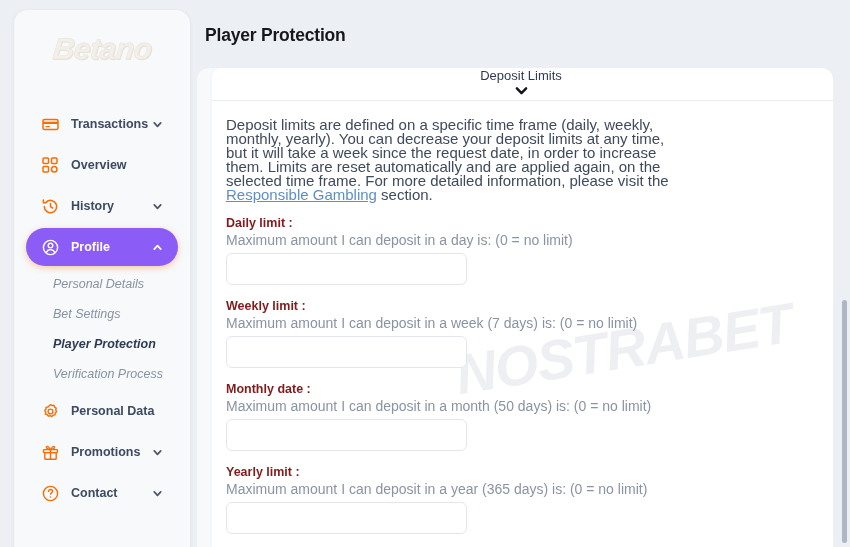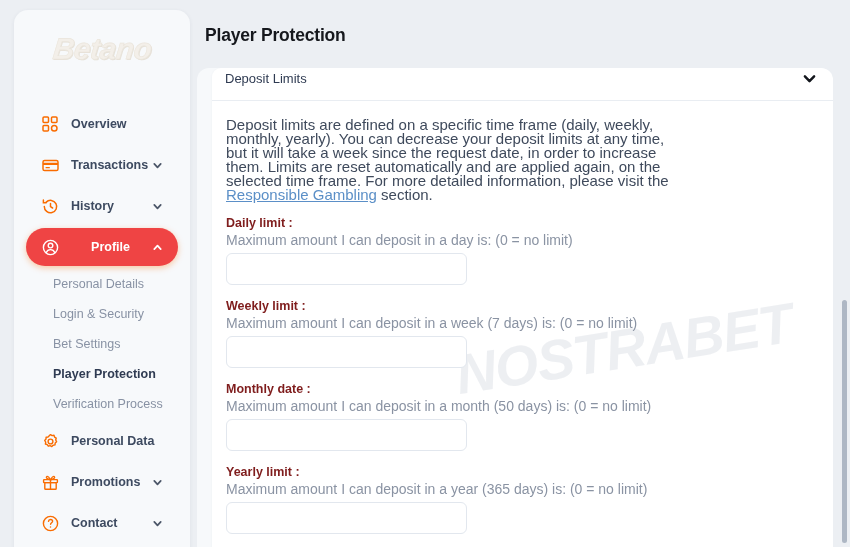--- a/index.html
+++ b/index.html
@@ -54,33 +54,33 @@
   }
   .nav-item .ico {
     width: 20px; height: 20px;
     margin-right: 11px;
     display: flex; align-items: center; justify-content: center;
     flex: 0 0 20px;
   }
   .nav-item .lbl { flex: 1 1 auto; white-space: nowrap; }
   .nav-item .chev { width: 14px; height: 14px; flex: 0 0 14px; display:flex;align-items:center;justify-content:center;}
   .nav-item.active {
-    background: #ef4444;
+    background: #8b5cf6;
     color: #ffffff;
     box-shadow: 0 2px 6px rgba(249,108,0,.35);
-    text-align: center;
   }
   .sub-item {
     display: block;
     margin: 0 12px;
     padding: 8px 14px 8px 27px;
     font-size: 12.5px;
     color: #8892a4;
     cursor: pointer;
     white-space: nowrap;
+    font-style: italic;
   }
   .sub-item.sel { color: #2f3b52; font-weight: bold; }
 
   
   #main {
     position: absolute;
     left: 190px; top: 0;
     right: 0; bottom: 0;
   }
   #page-title {
@@ -107,20 +107,21 @@
     background: #ffffff;
     border-radius: 9px 9px 0 0;
     box-shadow: 0 1px 3px rgba(40,55,80,.05);
   }
   .acc-head {
     height: 33px;
     display: flex; align-items: center;
     padding: 0 16px 12px 13px;
     border-bottom: 1px solid #e9edf2;
     cursor: pointer;
+    flex-direction: column;
   }
   .acc-title { flex: 1 1 auto; font-size: 13px; color: #2f3b52; }
   .acc-chev { width: 16px; height: 16px; display:flex;align-items:center;justify-content:center; }
 
   .acc-body { padding: 17px 14px 0 14px; position: relative; z-index: 2; }
   .desc {
     font-size: 15px;
     line-height: 14px;
     color: #3f4a5c;
     width: 460px;
@@ -204,49 +205,49 @@
   <aside id="sidebar">
 
     <div class="logo-wrap">
       <div class="logo-text">Betano</div>
     </div>
 
     <nav class="nav">
 
       <div class="nav-item">
         <span class="ico">
+          <svg width="17" height="17" viewBox="0 0 17 17" fill="none" stroke="#f96c00" stroke-width="1.5">
+            <rect x="1" y="3.5" width="15" height="10" rx="1.6"></rect>
+            <path d="M1 6.8h15" stroke-width="2.2"></path>
+            <path d="M3.6 10.6h4.2" stroke-width="1.4"></path>
+          </svg>
+        </span>
+        <span class="lbl">Transactions</span>
+        <span class="chev">
+          <svg width="11" height="11" viewBox="0 0 12 12" fill="none" stroke="#4b5668" stroke-width="1.9" stroke-linecap="round" stroke-linejoin="round">
+              <path d="M2.5 4.3L6 8l3.5-3.7"></path>
+            </svg>
+        </span>
+      </div>
+
+      <div class="nav-item">
+        <span class="ico">
           <svg width="16" height="16" viewBox="0 0 16 16" fill="none" stroke="#f96c00" stroke-width="1.5">
             <rect x="1" y="1" width="5.5" height="5.5" rx="1"></rect>
             <rect x="9.5" y="1" width="5.5" height="5.5" rx="1"></rect>
             <rect x="1" y="9.5" width="5.5" height="5.5" rx="1"></rect>
             <circle cx="12.25" cy="12.25" r="2.75"></circle>
           </svg>
         </span>
         <span class="lbl">Overview</span>
         <span class="chev"></span>
       </div>
 
       <div class="nav-item">
         <span class="ico">
-          <svg width="17" height="17" viewBox="0 0 17 17" fill="none" stroke="#f96c00" stroke-width="1.5">
-            <rect x="1" y="3.5" width="15" height="10" rx="1.6"></rect>
-            <path d="M1 6.8h15" stroke-width="2.2"></path>
-            <path d="M3.6 10.6h4.2" stroke-width="1.4"></path>
-          </svg>
-        </span>
-        <span class="lbl">Transactions</span>
-        <span class="chev">
-          <svg width="11" height="11" viewBox="0 0 12 12" fill="none" stroke="#4b5668" stroke-width="1.9" stroke-linecap="round" stroke-linejoin="round">
-              <path d="M2.5 4.3L6 8l3.5-3.7"></path>
-            </svg>
-        </span>
-      </div>
-
-      <div class="nav-item">
-        <span class="ico">
           <svg width="17" height="17" viewBox="0 0 17 17" fill="none" stroke="#f96c00" stroke-width="1.5" stroke-linecap="round">
             <path d="M2.3 8.5a6.2 6.2 0 1 0 1.9-4.4"></path>
             <path d="M1.4 1.9v2.8h2.8"></path>
             <path d="M8.5 5.6v3.1l2.1 1.3"></path>
           </svg>
         </span>
         <span class="lbl">History</span>
         <span class="chev">
           <svg width="11" height="11" viewBox="0 0 12 12" fill="none" stroke="#4b5668" stroke-width="1.9" stroke-linecap="round" stroke-linejoin="round">
               <path d="M2.5 4.3L6 8l3.5-3.7"></path>
@@ -265,21 +266,20 @@
         <span class="lbl">Profile</span>
         <span class="chev">
           <svg width="11" height="11" viewBox="0 0 12 12" fill="none" stroke="#ffffff" stroke-width="1.9" stroke-linecap="round" stroke-linejoin="round">
               <path d="M2.5 7.7L6 4l3.5 3.7"></path>
             </svg>
         </span>
       </div>
 
       <div>
         <div class="sub-item">Personal Details</div>
-        <div class="sub-item">Login &amp; Security</div>
         <div class="sub-item">Bet Settings</div>
         <div class="sub-item sel">Player Protection</div>
         <div class="sub-item">Verification Process</div>
       </div>
 
       <div class="nav-item">
         <span class="ico">
           <svg width="17" height="17" viewBox="0 0 17 17" fill="none" stroke="#f96c00" stroke-width="1.4" stroke-linejoin="round">
             <path d="M8.5 1.6l1.6 1.0 1.9-.3.6 1.8 1.6 1.1-.5 1.8.9 1.7-1.4 1.3-.2 1.9-1.9.3-1.3 1.4-1.7-.9-1.8.5-1.1-1.6-1.8-.6.3-1.9-1-1.6 1.3-1.4.1-1.9 1.9-.2z"></path>
             <circle cx="8.5" cy="8.5" r="2.4"></circle>

